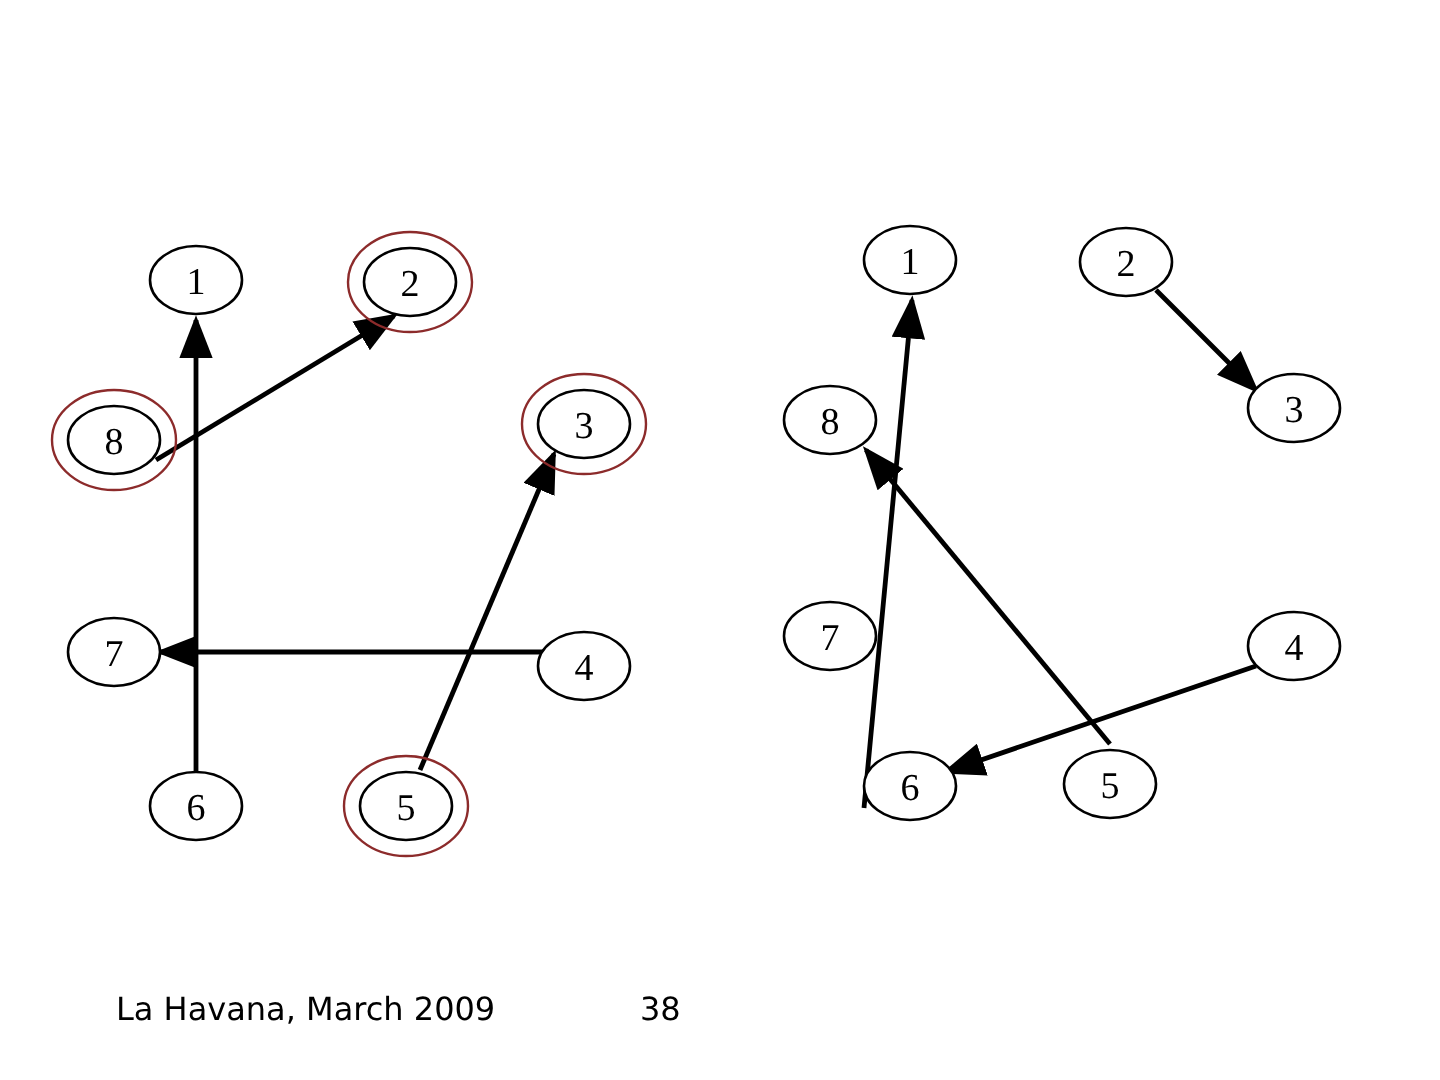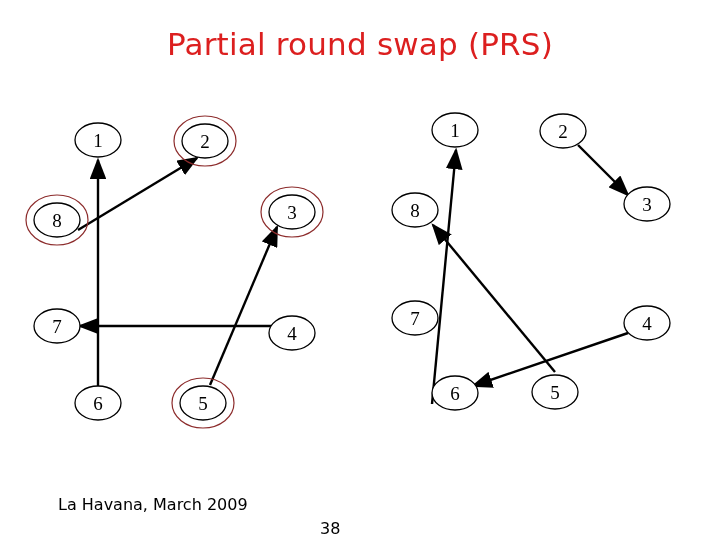--- a/index.html
+++ b/index.html
@@ -56,33 +56,31 @@
     color: #000000;
     white-space: nowrap;
   }
   #footer-left {
     left: 58px;
     top: 495px;
   }
   #footer-page {
     left: 320px;
     top: 495px;
-    margin-top: 24px;
   }
   #footer-right {
     left: 377px;
     top: 495px;
   }
 </style>
 </head>
 <body style="background: rgb(255, 255, 255);">
 
 <div id="slide" style="background: rgb(255, 255, 255);">
 
-  <div id="slide-title" style="color: rgb(220, 31, 31);">Partial round swap (PRS)</div>
 
   <div class="diagram">
     <svg width="720" height="540" viewBox="0 0 720 540">
       <defs>
         <marker id="arrowhead-left" markerWidth="9" markerHeight="7" refX="8" refY="3.5" orient="auto">
           <polygon points="0 0, 9 3.5, 0 7" fill="#000000"></polygon>
         </marker>
       </defs>
       <g id="left-arrows">
           <line x1="98" y1="386" x2="98" y2="160" stroke="#000000" stroke-width="2.4" marker-end="url(#arrowhead-left)"></line>

